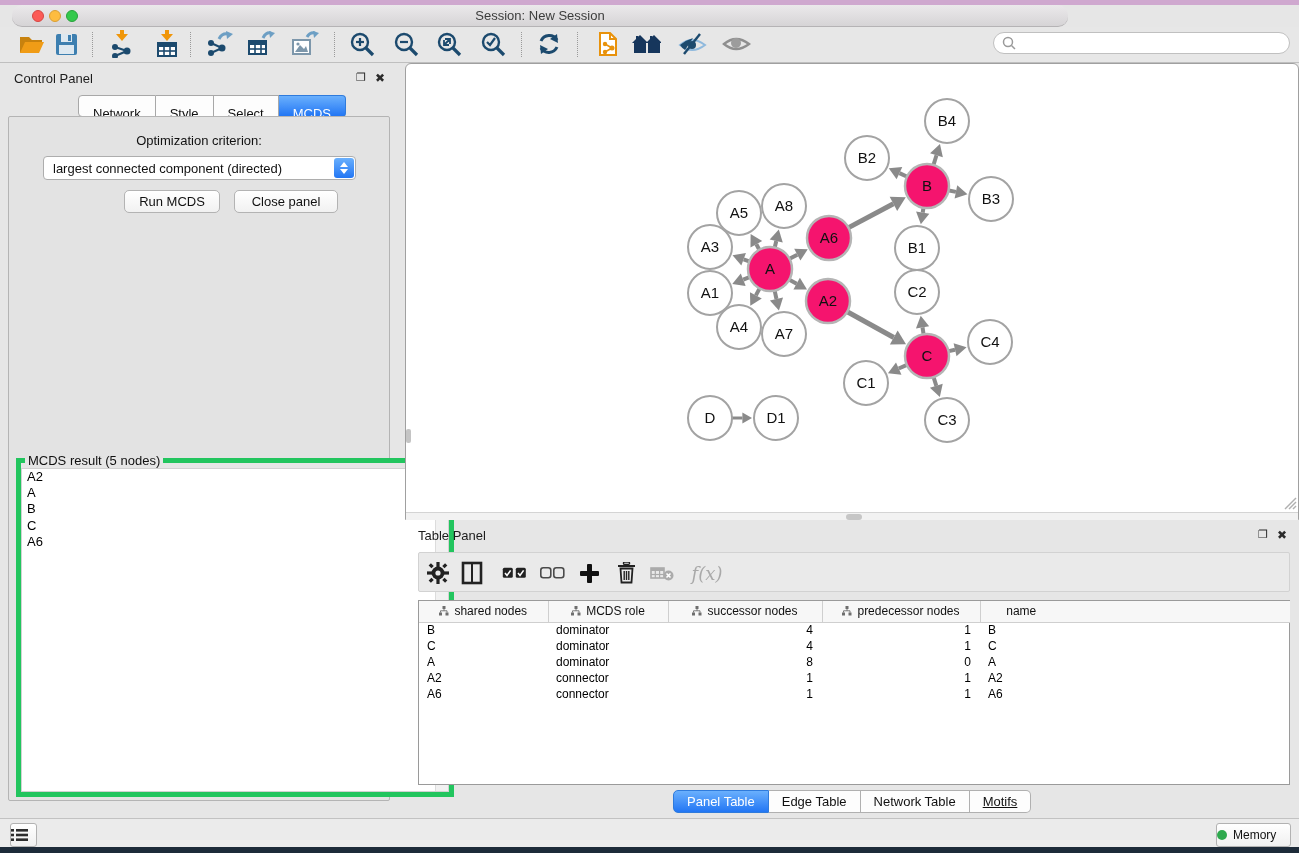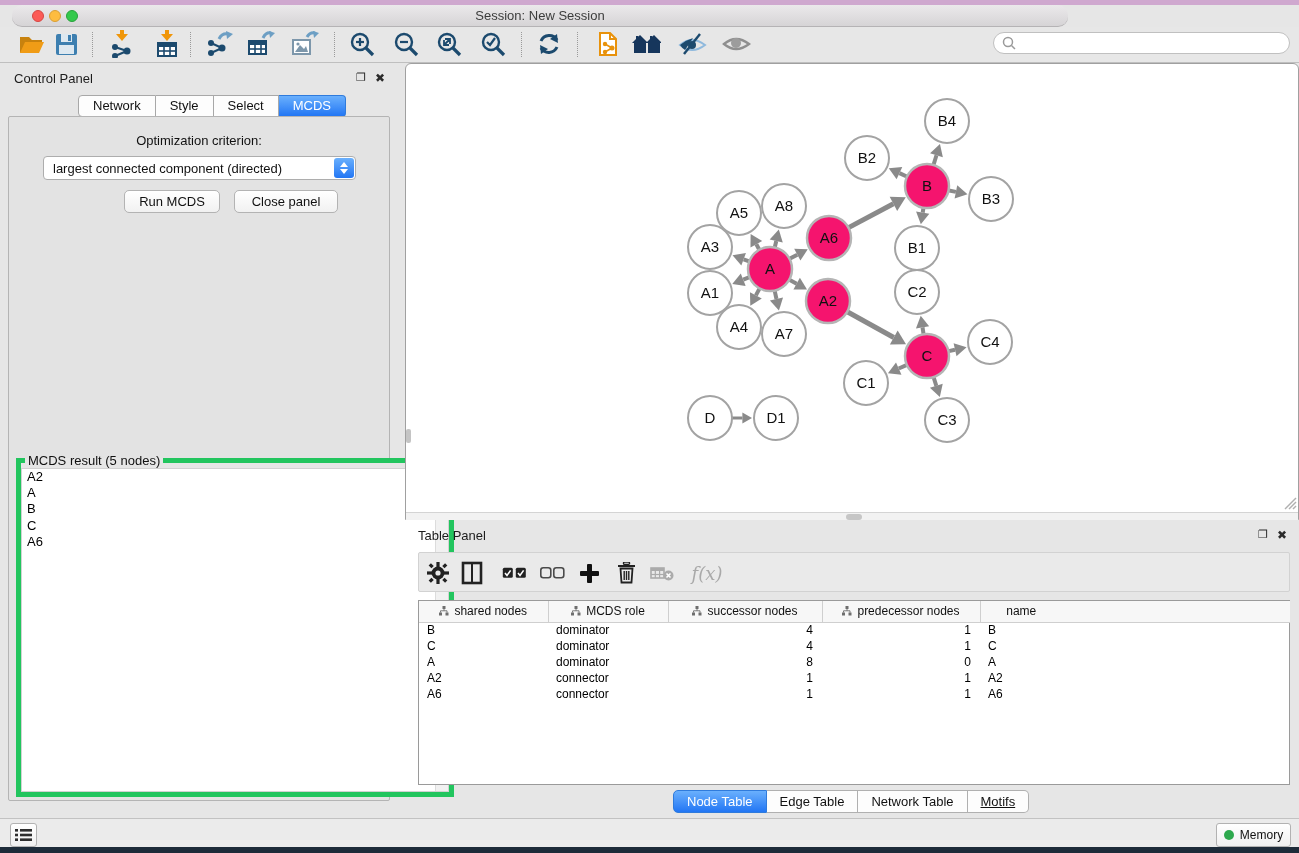--- a/index.html
+++ b/index.html
@@ -26,21 +26,21 @@
   .tbsep { position:absolute; top:5px; height:25px; border-left:1px dotted #9a9a9a; }
   .searchbox { position:absolute; left:993px; top:5px; width:297px; height:22px; background:#fff;
     border:1px solid #c0c0c0; border-radius:12px; display:flex; align-items:center; padding-left:7px; }
 
   
   .cp-header { left:0; top:63px; width:398px; height:28px; }
   .panel-title { font-size:13px; color:#1c1c1c; }
   .panel-btn { font-family:"DejaVu Sans", sans-serif; font-size:12px; color:#2b2b2b; line-height:14px; cursor:default; }
   .cp-tabs { left:78px; top:95px; height:22px; display:flex; }
   .tab { border:1px solid #a8a8a8; border-left-width:0; background:#fdfdfd; color:#111;
-    font-size:13px; padding:0 14px; line-height:20px; height:22px; }
+    font-size:13px; padding:8px 14px; line-height:20px; height:22px; }
   .tab.first { border-left-width:1px; border-radius:4px 0 0 4px; }
   .tab.last { border-radius:0 4px 4px 0; }
   .tab.sel { background:linear-gradient(#6ab0fd,#2276f4); color:#fff; border-color:#2f7bdc; }
   .cp-content { left:8px; top:116px; width:382px; height:685px; background:#e3e3e3;
     border:1px solid #b4b4b4; border-radius:2px; }
   .opt-label { left:0; top:133px; width:398px; text-align:center; font-size:13px; color:#111; }
   .criterion { left:43px; top:156px; width:313px; height:24px; background:#fff; border:1px solid #adadad;
     border-radius:4px; display:flex; align-items:center; font-size:13px; color:#111; padding-left:9px; }
   .stepper { position:absolute; right:1px; top:1px; width:20px; height:20px; border-radius:3px;
     background:linear-gradient(#6ab0fd,#2276f4); display:flex; flex-direction:column; align-items:center; justify-content:center; gap:2px; }
@@ -88,21 +88,21 @@
   .table-tabs { left:673px; top:790px; height:23px; display:flex; }
   .ttab { border:1px solid #b0b0b0; border-left-width:0; background:#fdfdfd; color:#111;
     font-size:13px; padding:0 13px; line-height:21px; height:23px; }
   .ttab.first { border-left-width:1px; border-radius:5px 0 0 5px; }
   .ttab.last { border-radius:0 5px 5px 0;text-decoration:underline; }
   .ttab.sel { background:linear-gradient(#6ab0fd,#2276f4); color:#fff; border-color:#2f7bdc; }
 
   
   .statusbar { left:0; top:818px; width:1299px; height:29px; background:#ebebeb; border-top:1px solid #c2c2c2; }
   .sb-btn { position:absolute; top:4px; height:24px; background:linear-gradient(#ffffff,#f0f0f0);
-    border:1px solid #b2b2b2; border-radius:3px; display:flex; align-items:center; justify-content:center; }
+    border:1px solid #b2b2b2; border-radius:3px; display:flex; align-items:center; justify-content:flex-start; }
   .mem-dot { width:10px; height:10px; border-radius:50%; background:#2ea94e; margin-right:6px; }
   .mem-text { font-size:12px; color:#111; }
 </style>
 </head>
 <body>
 
 <div class="abs desk-top" style="background: rgb(207, 168, 207);"></div>
 <div class="abs desk-bottom" style="background: rgb(29, 43, 57);"></div>
 
 <div class="abs titlebar">
@@ -618,21 +618,21 @@
           <td class="al">connector</td>
           <td class="ar">1</td>
           <td class="ar">1</td>
           <td class="al">A6</td>
           <td></td>
         </tr>
       </tbody>
   </table>
 </div>
 <div class="abs table-tabs" id="table-tabs">
-    <div class="ttab first sel">Node Table</div>
+    <div class="ttab first sel">Panel Table</div>
     <div class="ttab">Edge Table</div>
     <div class="ttab">Network Table</div>
     <div class="ttab last">Motifs</div>
   </div>
 
 <div class="abs statusbar">
   <div class="sb-btn" style="left:10px; width:27px">
     <svg width="17" height="14">
         <g fill="#2e2e2e">
           <rect x="0" y="1" width="3" height="2.6"></rect>

